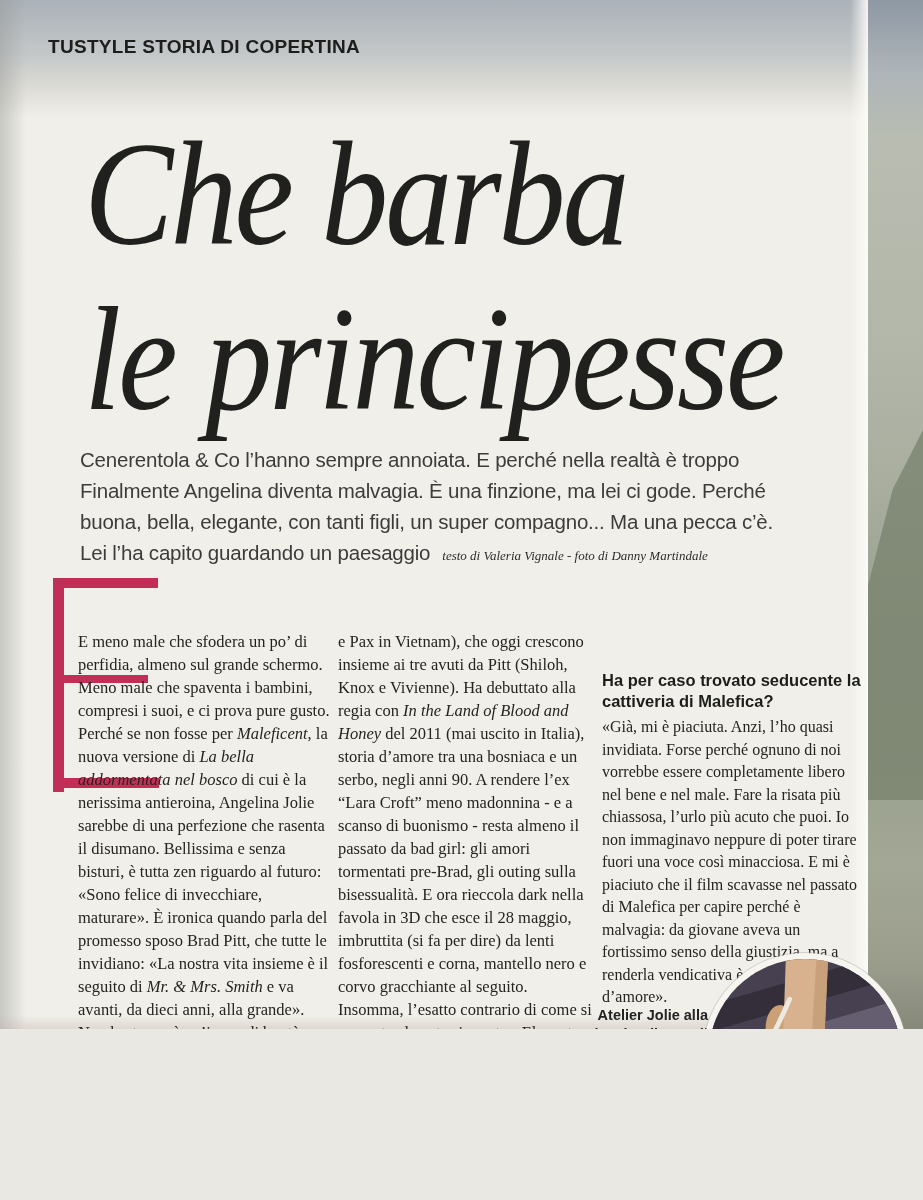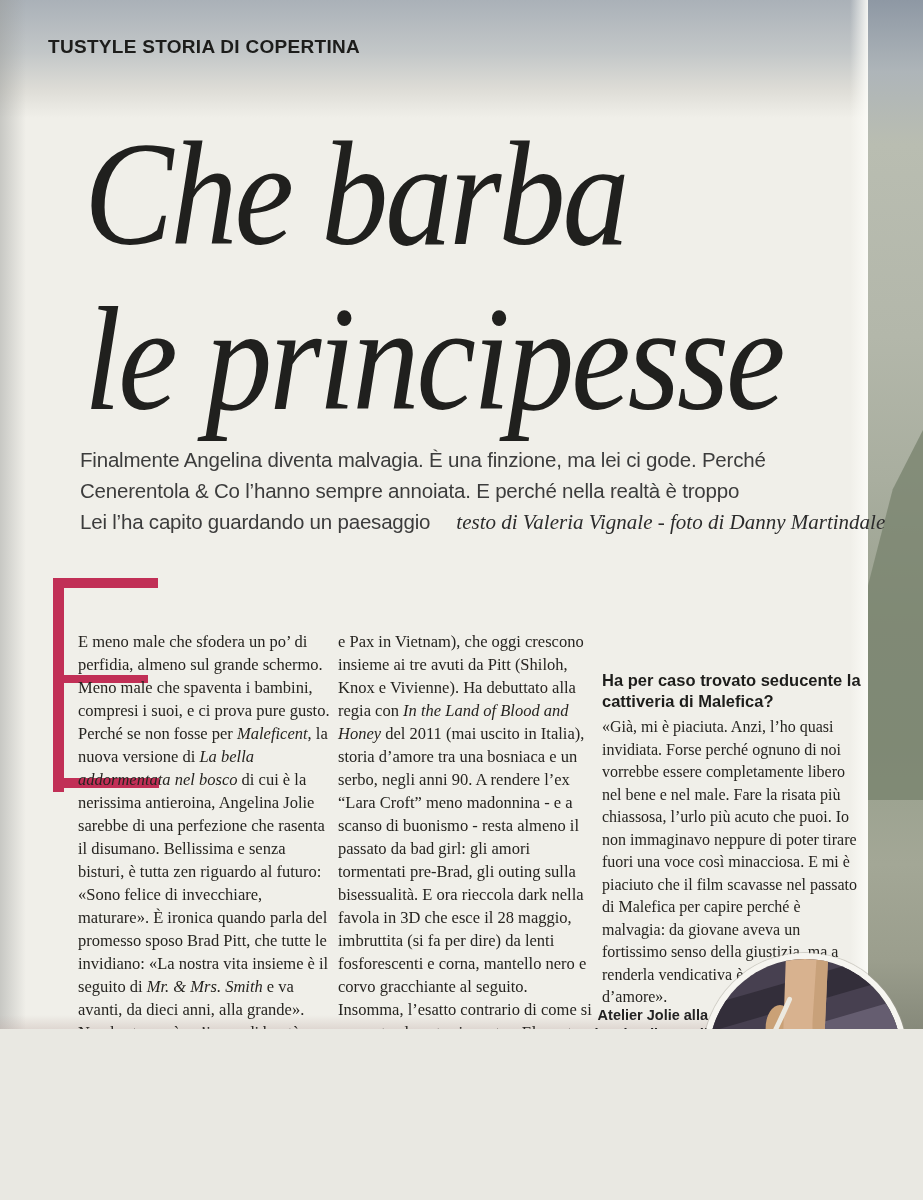--- a/index.html
+++ b/index.html
@@ -33,21 +33,21 @@
   
   .headline{position:absolute;left:84px;top:112px;z-index:2;color:#20201e;
     font-family:"Liberation Serif",serif;font-style:italic;font-weight:normal;
     font-size:134px;line-height:150px;letter-spacing:-3px;
     transform:scaleY(1.1);transform-origin:0 0;white-space:nowrap;}
 
   
   .standfirst{position:absolute;left:80px;top:444px;width:810px;z-index:2;
     font-size:20.5px;line-height:31px;letter-spacing:-.2px;color:#3c3c3c;}
   .byline{font-family:"Liberation Serif",serif;font-style:italic;
-    font-size:21px;color:#2c2c2c;letter-spacing:0;padding-left:26px;}
+    font-size:13px;color:#2c2c2c;letter-spacing:0;padding-left:12px;}
 
   
   .dropcap{position:absolute;z-index:2;}
   .dropcap .bar{position:absolute;background:#c12f56;}
   .dc-stem{left:53px;top:578px;width:11px;height:214px;}
   .dc-top {left:53px;top:578px;width:105px;height:10px;}
   .dc-mid {left:53px;top:675px;width:95px;height:8px;}
   .dc-bot {left:53px;top:778px;width:106px;height:10px;}
 
   
@@ -94,22 +94,23 @@
   <div class="page-gutter"></div>
 
   <div class="kicker">TUSTYLE STORIA DI COPERTINA</div>
 
   <div class="headline">
     <div>Che barba</div>
     <div>le principesse</div>
   </div>
 
   <div class="standfirst">
+    <div>Cenerentola &amp; Co l’hanno sempre annoiata. E perché nella realtà è troppo</div>
     <div>Finalmente Angelina diventa malvagia. È una finzione, ma lei ci gode. Perché</div>
-    <div>Cenerentola &amp; Co l’hanno sempre annoiata. E perché nella realtà è troppo</div>
+    <div>buona, bella, elegante, con tanti figli, un super compagno... Ma una pecca c’è.</div>
     <div><span>Lei l’ha capito guardando un paesaggio</span><span class="byline">testo di Valeria Vignale - foto di Danny Martindale</span></div>
   </div>
 
   <div class="dropcap">
     <div class="bar dc-stem"></div>
     <div class="bar dc-top"></div>
     <div class="bar dc-mid"></div>
     <div class="bar dc-bot"></div>
   </div>
 

